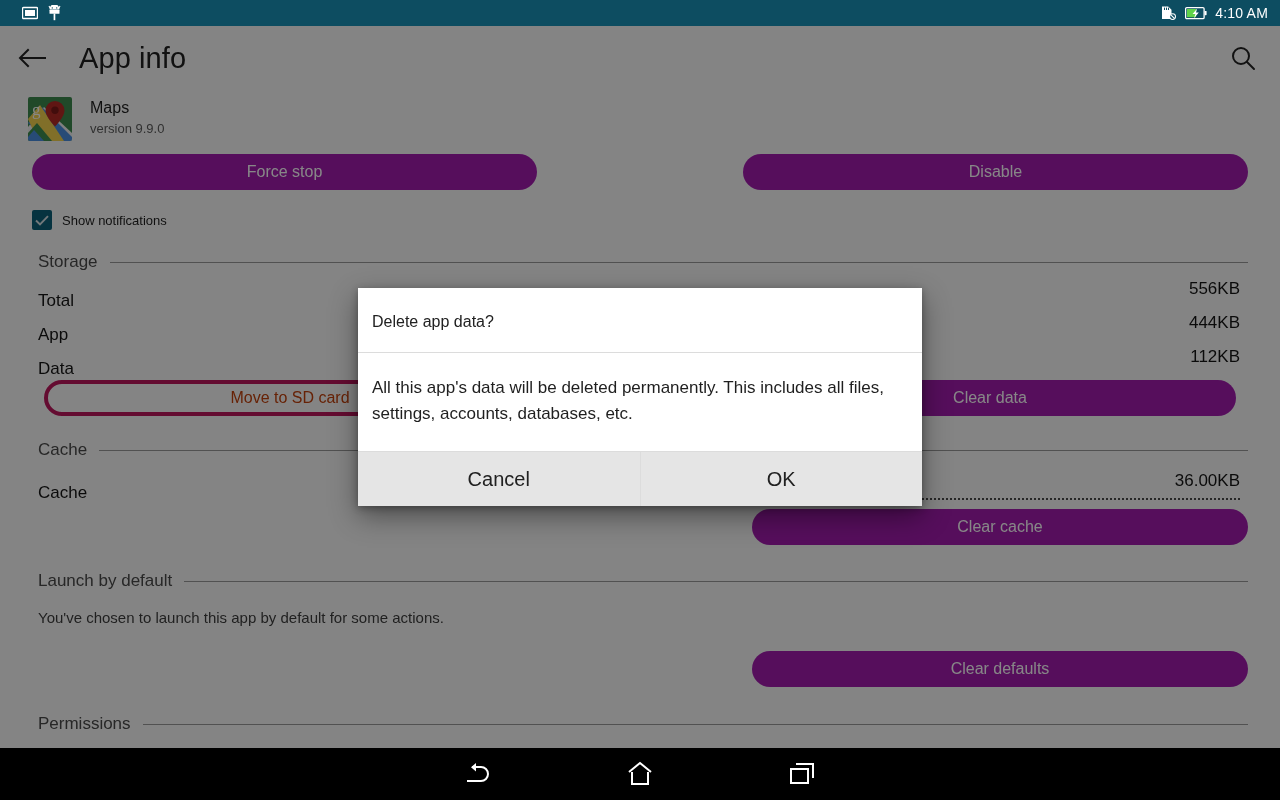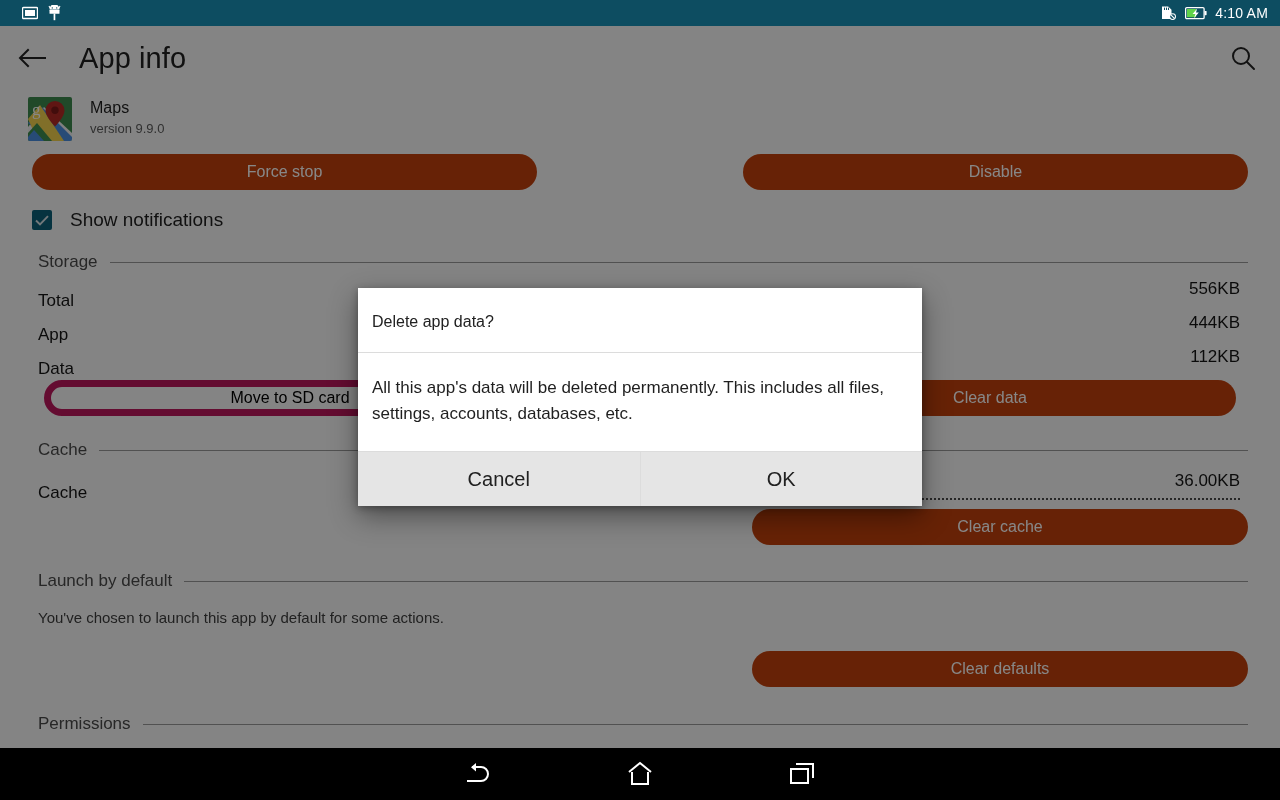--- a/index.html
+++ b/index.html
@@ -123,29 +123,29 @@
 
   
   .btn {
     border-radius: 22px;
     height: 36px;
     display: flex;
     align-items: center;
     justify-content: center;
     font-size: 16px;
     color: #ffffff;
-    background: #c2410c;
+    background: #a21caf;
     border: none;
     font-family: "Liberation Sans", sans-serif;
     cursor: pointer;
   }
   .btn.disabled-outline {
     background: transparent;
-    border: 7px solid #be185d;
-    color: #000000;
+    border: 4px solid #be185d;
+    color: #c2410c;
   }
 
   #top-buttons {
     display: flex;
     padding: 0 32px;
     gap: 0;
     margin-top: 10px;
     justify-content: space-between;
   }
   #top-buttons .btn { width: 505px; }
@@ -159,23 +159,23 @@
     height: 26px;
   }
   #notif-box {
     width: 20px; height: 20px;
     background: #0d6079;
     border-radius: 2px;
     display: flex; align-items: center; justify-content: center;
     flex: none;
   }
   #notif-label {
-    font-size: 19px;
+    font-size: 13px;
     color: #1f1f1f;
-    margin-left: 18px;
+    margin-left: 10px;
   }
 
   
   .section-head {
     display: flex;
     align-items: center;
     padding: 0 32px 0 38px;
     margin-top: 19px;
     height: 20px;
   }

